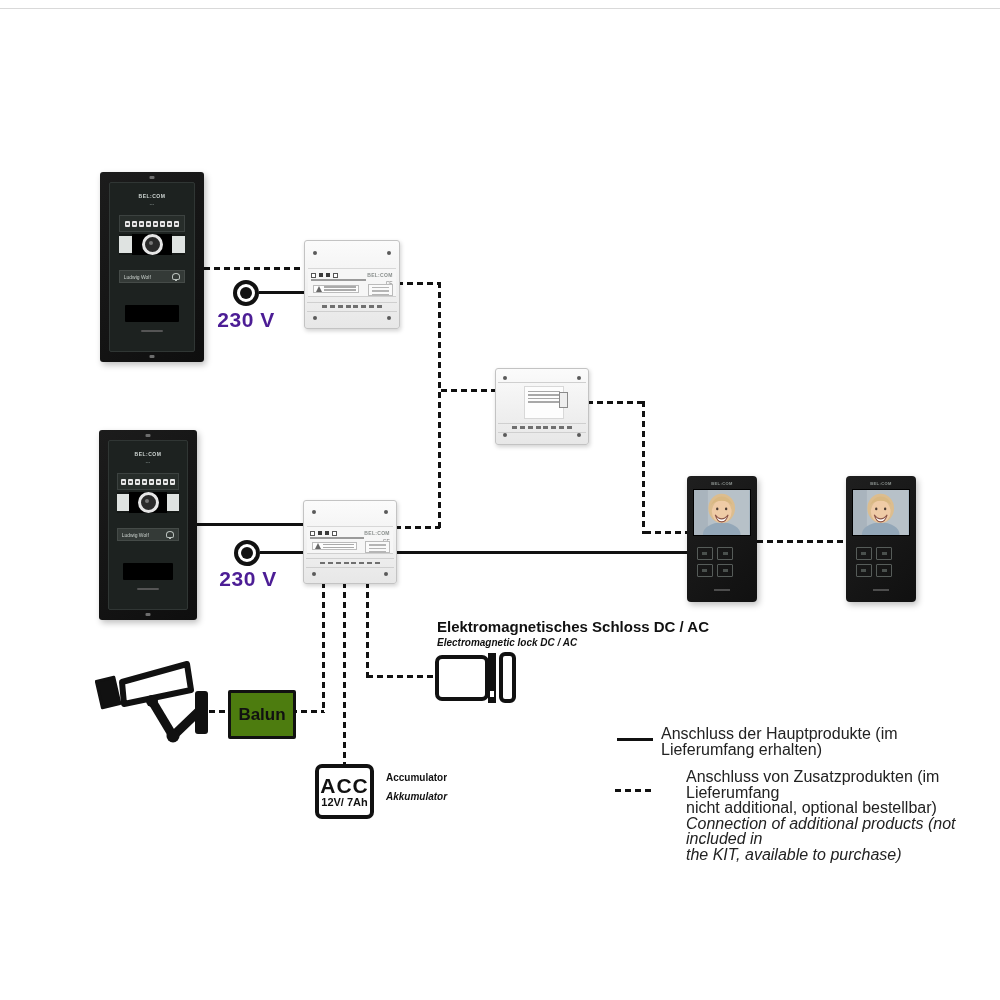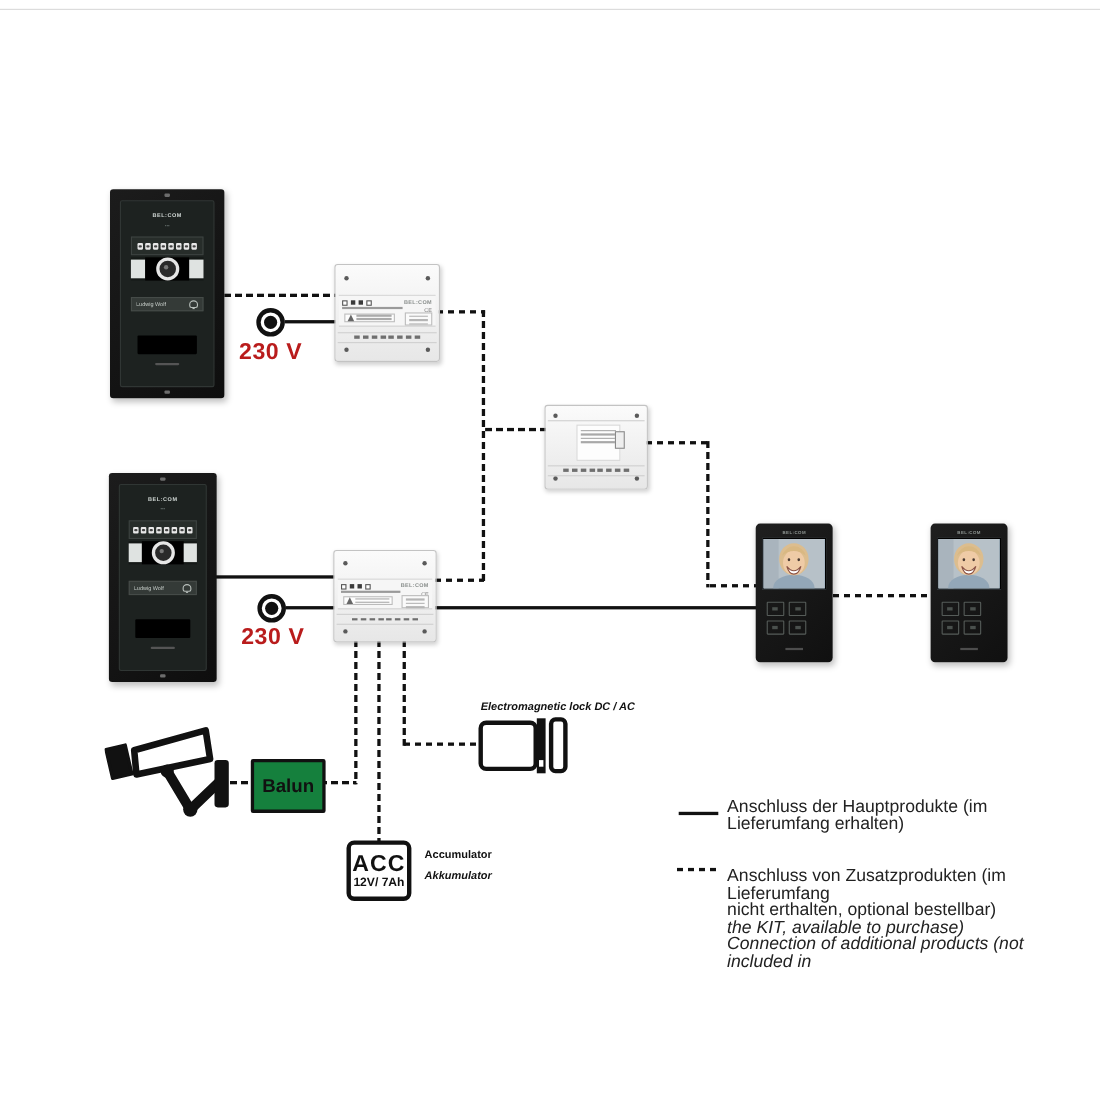--- a/index.html
+++ b/index.html
@@ -74,30 +74,30 @@
   .mod-terms .grp i{display:block;width:5px;height:2.5px;background:#6f6f6f;}
 
   
   .cmod-label{position:absolute;left:30%;right:26%;top:22%;height:44%;background:#fdfdfd;border:1px solid #d8d8d8;padding:2px;box-sizing:border-box;}
   .cmod-label i{display:block;height:1.5px;background:#a8a8a8;margin:2px 1px;}
   .cmod-glyph{position:absolute;right:22%;top:30%;width:7px;height:14px;border:1px solid #8a8a8a;background:#eee;}
 
   
   .plug{position:absolute;width:26px;height:26px;border:4px solid #111;border-radius:50%;background:#fff;box-sizing:border-box;}
   .plug::after{content:"";position:absolute;left:3px;top:3px;width:12px;height:12px;background:#111;border-radius:50%;}
-  .vlabel{position:absolute;font-size:21px;font-weight:bold;color:#b91c1c;letter-spacing:0.5px;}
+  .vlabel{position:absolute;font-size:21px;font-weight:bold;color:#4c1d95;letter-spacing:0.5px;}
 
   
   .lock-a{position:absolute;width:54px;height:46px;border:4px solid #111;border-radius:7px;background:#fff;box-sizing:border-box;}
   .lock-bar{position:absolute;width:8px;height:50px;background:#111;}
   .lock-bar::after{content:"";position:absolute;left:2px;bottom:6px;width:4px;height:6px;background:#fff;}
   .lock-b{position:absolute;width:17px;height:51px;border:4px solid #111;border-radius:6px;background:#fff;box-sizing:border-box;}
 
   
-  .balun{position:absolute;border:3px solid #111;border-radius:2px;background:#15803d;
+  .balun{position:absolute;border:3px solid #111;border-radius:2px;background:#4d7c0f;
          display:flex;align-items:center;justify-content:center;font-size:17px;font-weight:bold;color:#111;}
   .accbox{position:absolute;border:4px solid #111;border-radius:7px;background:#fff;box-sizing:border-box;
           display:flex;flex-direction:column;align-items:center;justify-content:center;line-height:1.05;}
   .acc-t{font-size:21px;font-weight:bold;letter-spacing:1px;color:#111;}
   .acc-s{font-size:11px;font-weight:bold;color:#111;}
 
   .b{font-weight:bold;}
   .i{font-style:italic;}
   .lbl15{font-size:15px;color:#111;}
   .lbl14{font-size:10px;color:#111;}
@@ -380,20 +380,21 @@
     </div>
     <div class="mon-foot"></div>
   </div>
 
   <div class="plug" style="left:233px;top:280px;"></div>
   <div class="vlabel" style="left:214px;top:308px;width:64px;text-align:center;">230 V</div>
 
   <div class="plug" style="left:234px;top:540px;"></div>
   <div class="vlabel" style="left:216px;top:567px;width:64px;text-align:center;">230 V</div>
 
+  <div class="lbl15 b abs" style="left:437px;top:618px;">Elektromagnetisches Schloss DC / AC</div>
   <div class="lbl14 b i abs" style="left:437px;top:637px;">Electromagnetic lock DC / AC</div>
   <div class="lock-a" style="left:435px;top:655px;"></div>
   <div class="lock-bar" style="left:488px;top:653px;"></div>
   <div class="lock-b" style="left:499px;top:652px;"></div>
 
   <svg class="abs" style="left:95px;top:652px;" width="120" height="96" viewBox="0 0 120 96">
     <g stroke="#111" stroke-linejoin="round" stroke-linecap="round">
       <polygon points="27,30 92,12 96,38 29,52" fill="#fff" stroke-width="6"></polygon>
       <rect x="4" y="27" width="18" height="27" fill="#111" stroke-width="3" transform="rotate(-13 13 40)"></rect>
       <line x1="57" y1="49" x2="78" y2="84" stroke-width="9"></line>
@@ -413,19 +414,19 @@
   </div>
   <div class="lbl14 b abs" style="left:386px;top:772px;">Accumulator</div>
   <div class="lbl14 b i abs" style="left:386px;top:791px;">Akkumulator</div>
 
   <div class="ln-s-h" style="left:617px;top:738px;width:36px;"></div>
   <div class="leg abs" style="left:661px;top:726px;width:270px;">
     <div>Anschluss der Hauptprodukte (im Lieferumfang erhalten)</div>
   </div>
 
   <div class="ln-d-h" style="left:615px;top:789px;width:37px;"></div>
-  <div class="leg abs" style="left:661px;top:769px;width:270px;margin-top:20px;">
+  <div class="leg abs" style="left:686px;top:769px;width:270px;">
     <div>Anschluss von Zusatzprodukten (im Lieferumfang</div>
-    <div>nicht erthalten, optional bestellbar)</div>
+    <div>nicht additional, optional bestellbar)</div>
+    <div class="i">Connection of additional products (not included in</div>
     <div class="i">the KIT, available to purchase)</div>
-    <div class="i">Connection of additional products (not included in</div>
   </div>
 </div>
 
 </body></html>

